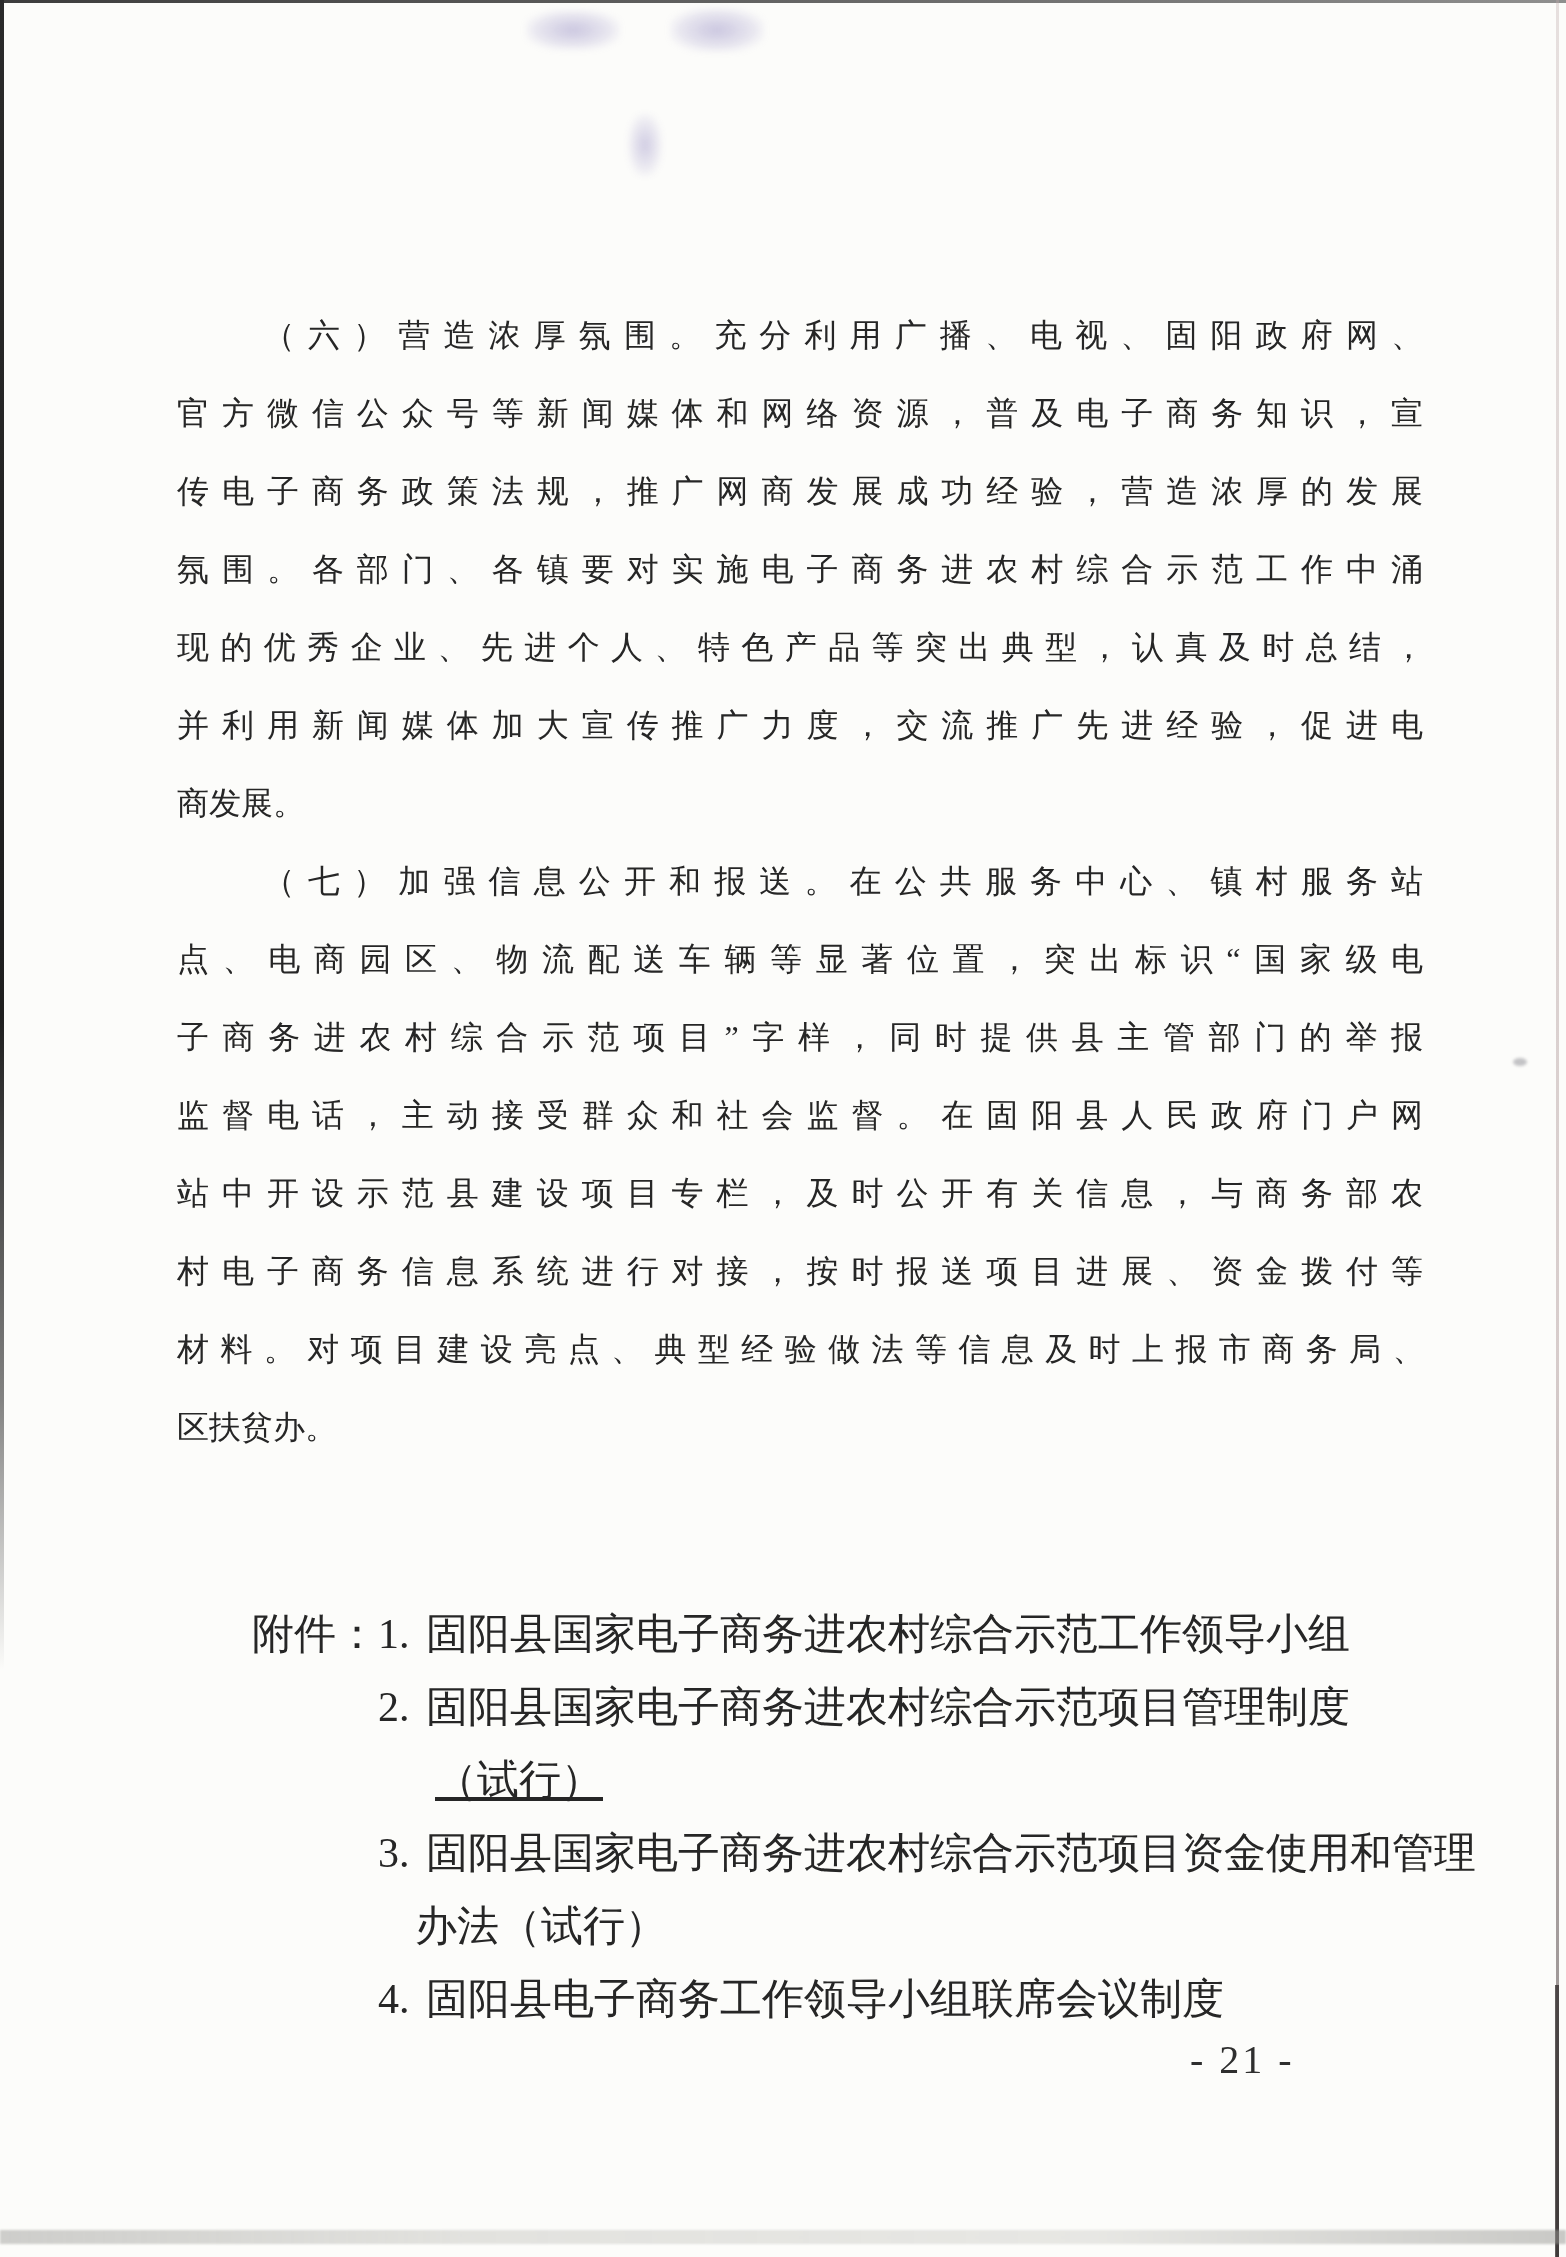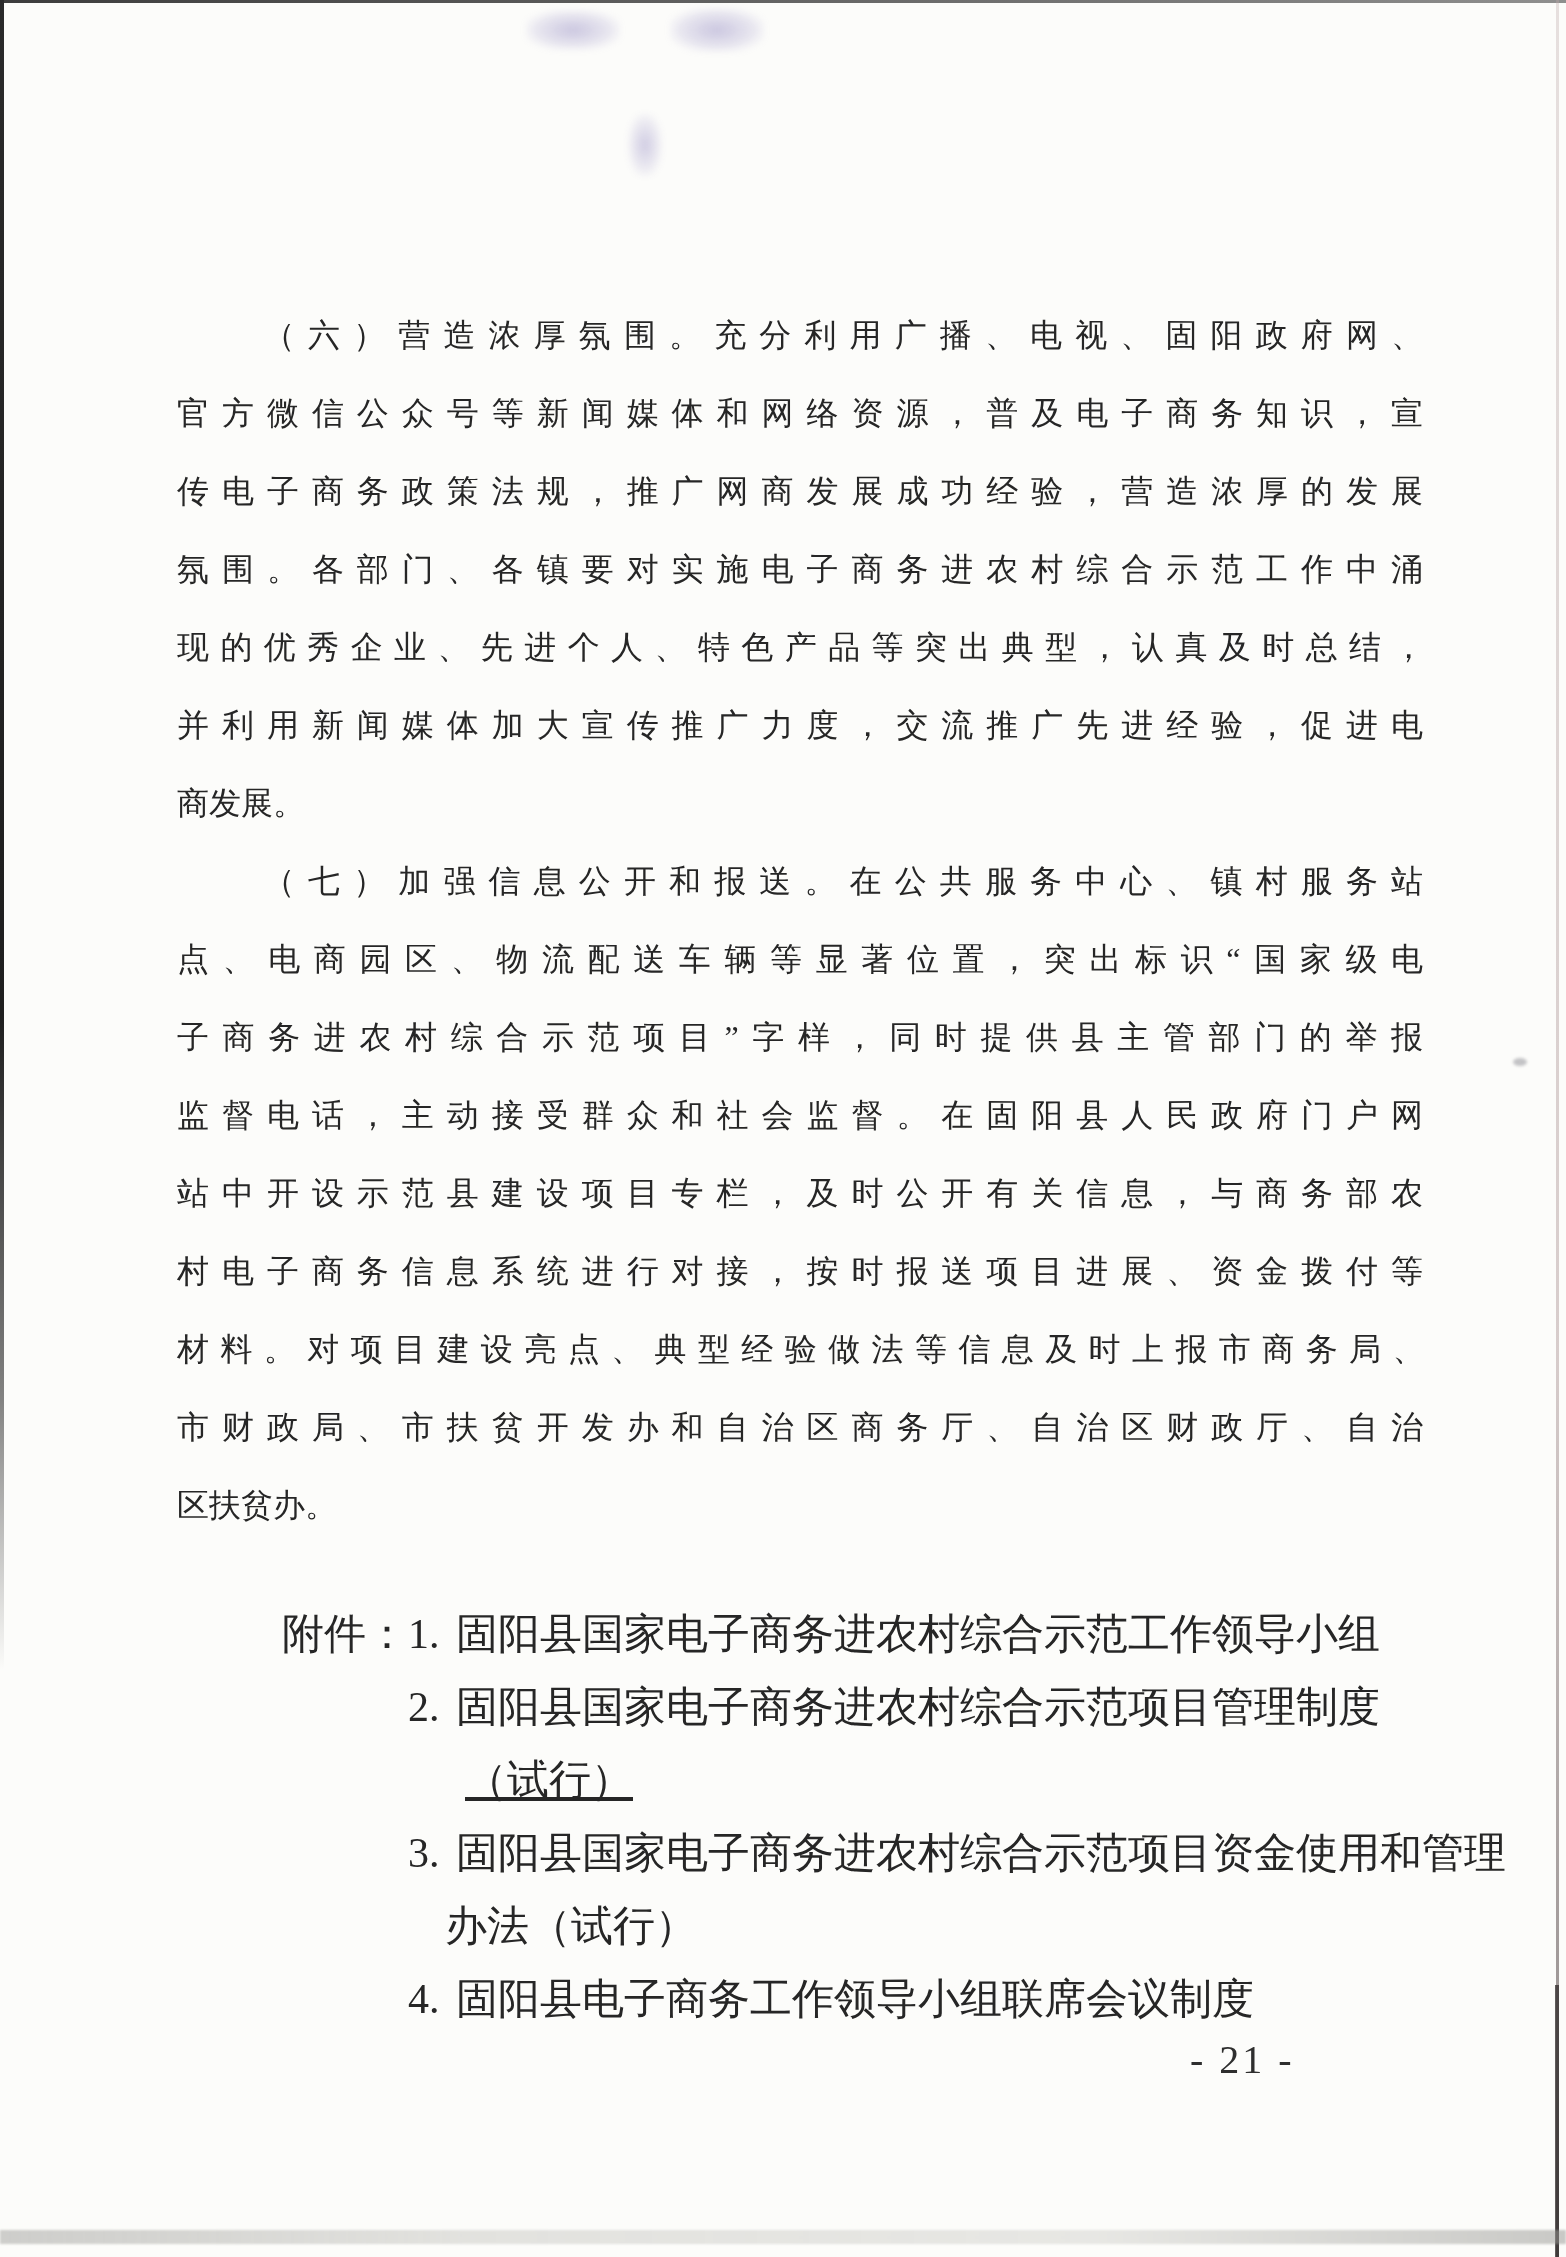--- a/index.html
+++ b/index.html
@@ -32,21 +32,21 @@
   .line.first{text-indent:86px;}
   .line.last{text-align-last:left;}
   .line.tight{letter-spacing:-1.5px;}
   
   .attach{
     position:absolute;left:252px;top:1598px;width:1250px;
   }
   .arow{
     display:flex;
     height:73px;line-height:73px;
-    font-size:42px;white-space:nowrap;margin-left:30px;
+    font-size:42px;white-space:nowrap;
   }
   .alabel{width:126px;flex:0 0 auto;}
   .anum{width:48px;flex:0 0 auto;}
   .arow.noLabel{padding-left:126px;}
   .arow.cont2{padding-left:183px;text-decoration:underline;}
   .arow.cont3{padding-left:163px;}
   
   .pagenum{
     position:absolute;left:1190px;top:2038px;width:200px;
     text-align:left;font-size:40px;line-height:44px;letter-spacing:3px;
@@ -121,21 +121,20 @@
     <div class="line">并利用新闻媒体加大宣传推广力度，交流推广先进经验，促进电</div>
     <div class="line last">商发展。</div>
 
     <div class="line first">（七）加强信息公开和报送。在公共服务中心、镇村服务站</div>
     <div class="line">点、电商园区、物流配送车辆等显著位置，突出标识“国家级电</div>
     <div class="line">子商务进农村综合示范项目”字样，同时提供县主管部门的举报</div>
     <div class="line">监督电话，主动接受群众和社会监督。在固阳县人民政府门户网</div>
     <div class="line">站中开设示范县建设项目专栏，及时公开有关信息，与商务部农</div>
     <div class="line">村电子商务信息系统进行对接，按时报送项目进展、资金拨付等</div>
     <div class="line tight">材料。对项目建设亮点、典型经验做法等信息及时上报市商务局、</div>
-    <div class="line">市财政局、市扶贫开发办和自治区商务厅、自治区财政厅、自治</div>
     <div class="line last">区扶贫办。</div>
   </div>
 
   <div class="attach">
     <div class="arow">
       <span class="alabel">附件：</span>
       <span class="anum">1.</span>
       <span class="atext">固阳县国家电子商务进农村综合示范工作领导小组</span>
     </div>
     <div class="arow noLabel">

